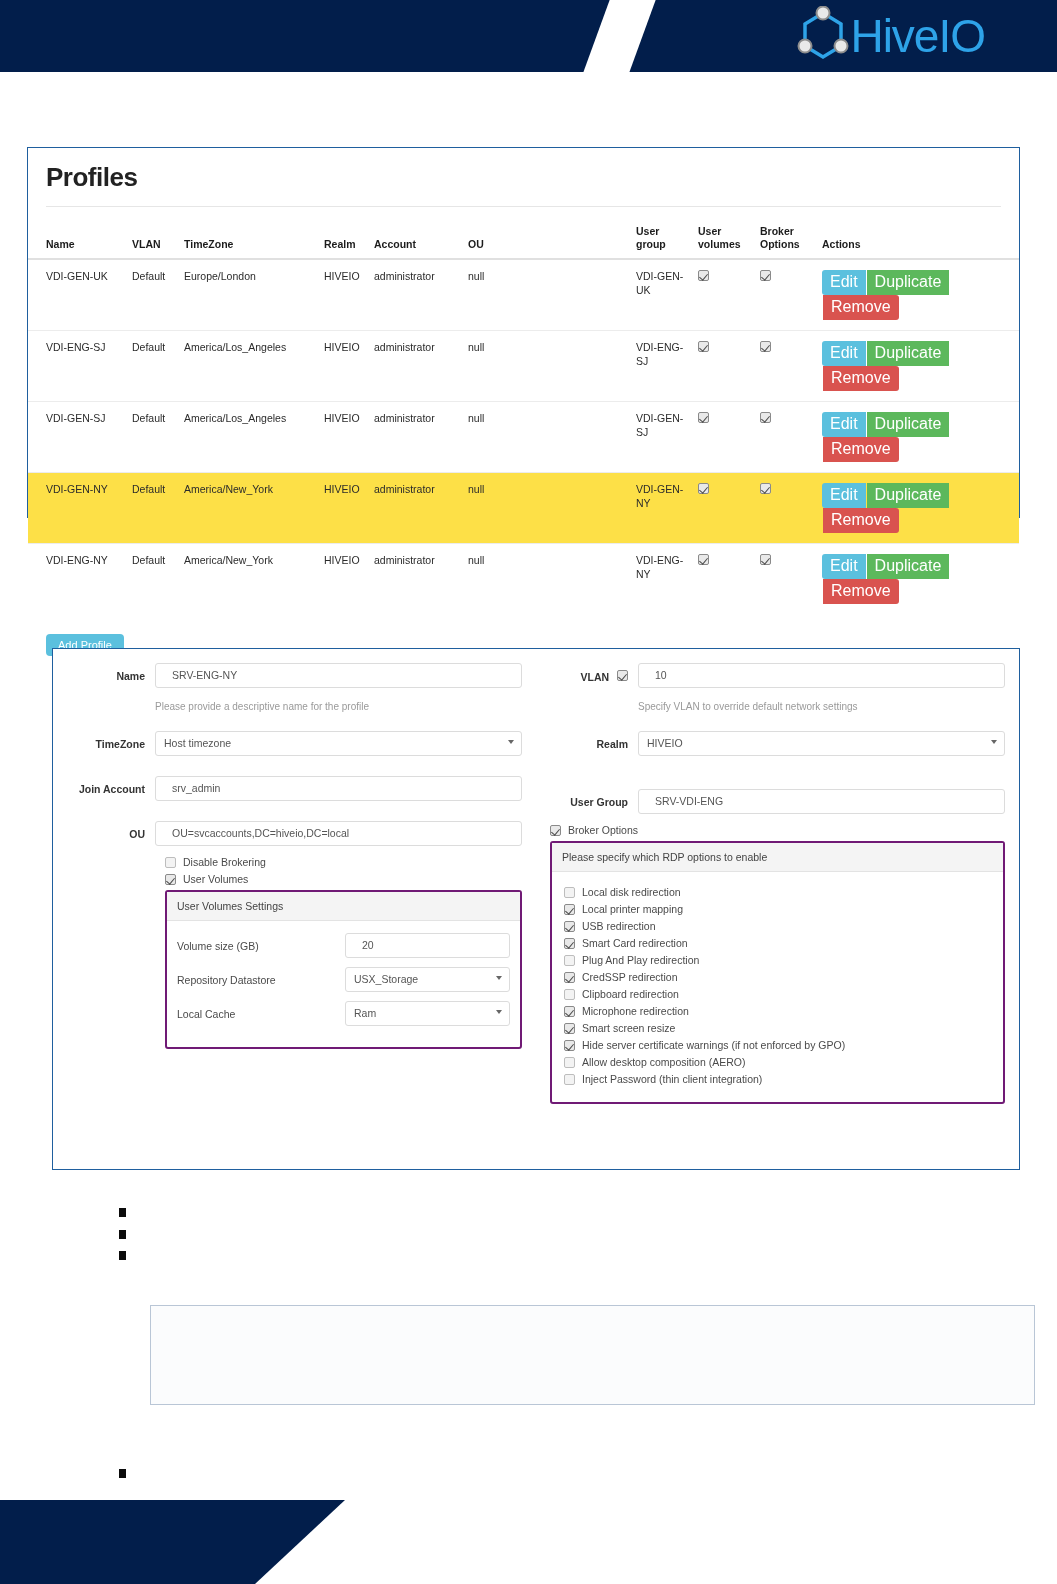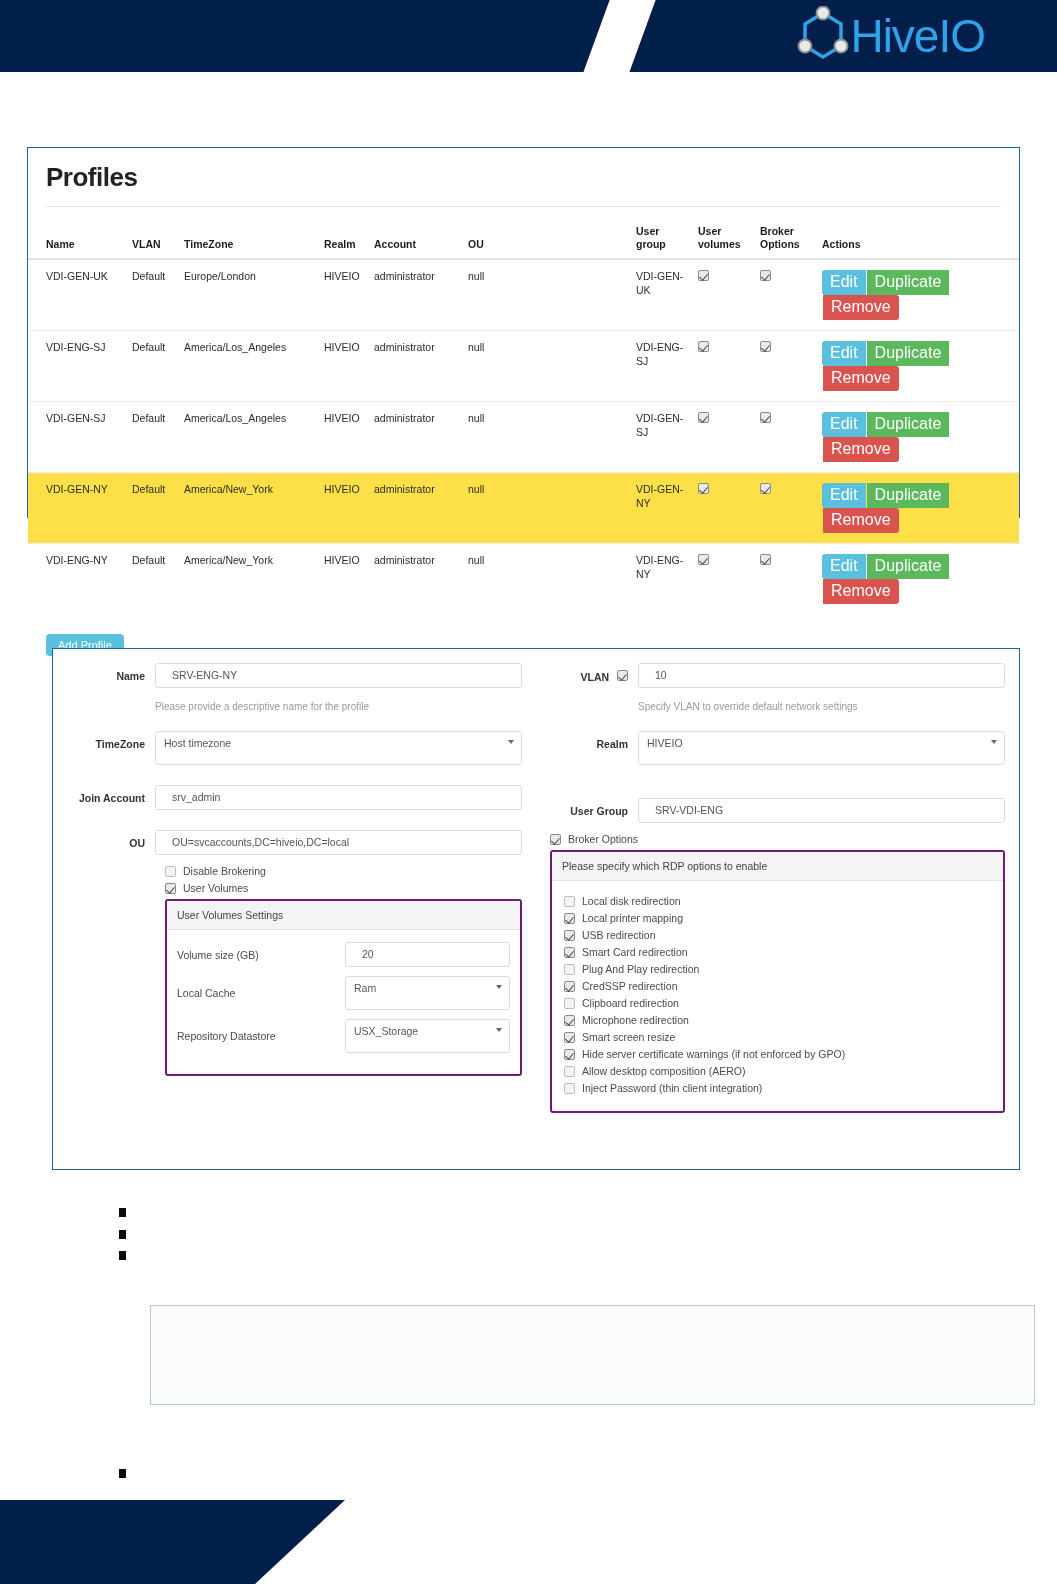--- a/index.html
+++ b/index.html
@@ -107,21 +107,21 @@
     font-size:10.5px; font-weight:bold; color:#333;
     padding-top:7px; padding-right:10px; line-height:1.3;
   }
   .fctrl { flex:1 1 auto; position:relative; }
   .finput {
     width:100%; height:25px; border:1px solid #dcdcdc; border-radius:3px;
     background:#fff; font-size:10.5px; color:#555;
     padding:5px 16px; line-height:1.3; display:block;
   }
   .fselect {
-    width:100%; height:34px; border:1px solid #dcdcdc; border-radius:3px;
+    width:100%; height:25px; border:1px solid #dcdcdc; border-radius:3px;
     background:#fff; font-size:10.5px; color:#555;
     padding:5px 20px 5px 8px; line-height:1.3; display:block; position:relative;
   }
   .caret {
     position:absolute; right:8px; top:9px; width:0; height:0;
     border-left:3.5px solid transparent; border-right:3.5px solid transparent;
     border-top:4.5px solid #666;
   }
   .fhelp { font-size:10px; color:#9a9a9a; margin:6px 0 12px 0; }
   .fspacer { height:13px; }
@@ -318,33 +318,33 @@
         <div class="sub-panel">
           <div class="sub-head">User Volumes Settings</div>
           <div class="sub-body" id="uv-settings-body">
               <div class="sub-row">
                 <div class="sr-label">Volume size (GB)</div>
                 <div class="sr-ctrl">
                   <div class="finput">20</div>
                 </div>
               </div>
               <div class="sub-row">
+                <div class="sr-label">Repository Datastore</div>
+                <div class="sr-ctrl">
+                  <div class="fselect">USX_Storage</div>
+                  <span class="caret"></span>
+                </div>
+              </div>
+              <div class="sub-row">
                 <div class="sr-label">Local Cache</div>
                 <div class="sr-ctrl">
                   <div class="fselect">Ram</div>
                   <span class="caret"></span>
                 </div>
               </div>
-              <div class="sub-row">
-                <div class="sr-label">Repository Datastore</div>
-                <div class="sr-ctrl">
-                  <div class="fselect">USX_Storage</div>
-                  <span class="caret"></span>
-                </div>
-              </div>
             </div>
         </div>
       </div>
     </div>
 
     <div class="form-col">
 
       <div class="frow">
         <div class="flabel">
           <span>VLAN</span>

